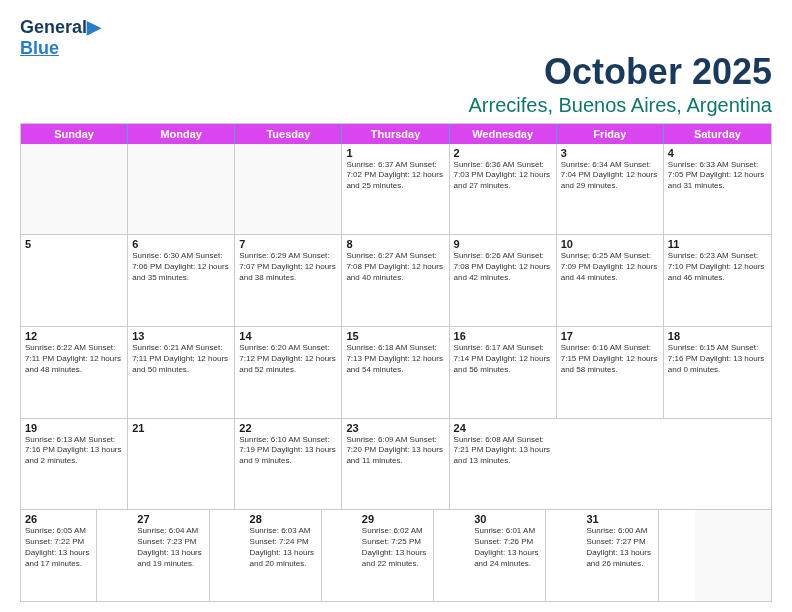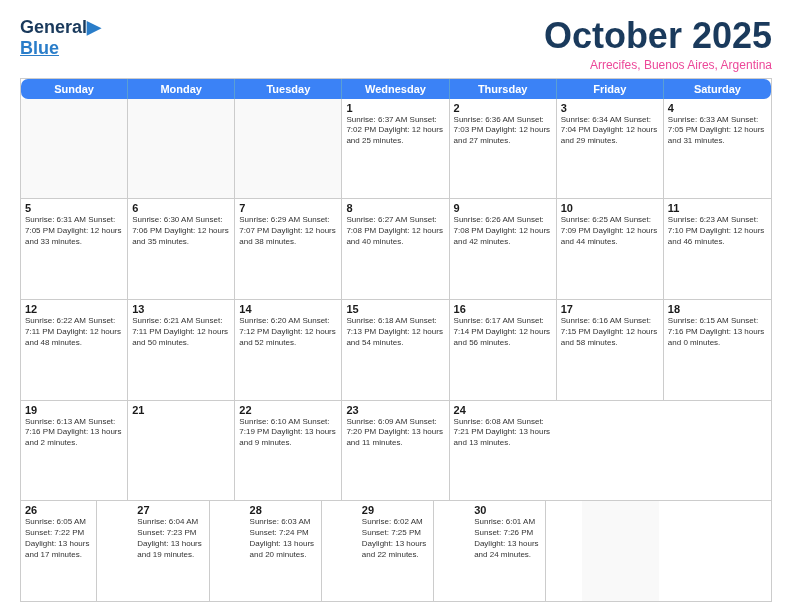--- a/index.html
+++ b/index.html
@@ -29,37 +29,37 @@
       align-items: flex-start;
     }
     .title-block {
       text-align: right;
     }
     .month-title {
       font-size: 36px;
       font-weight: bold;
       color: #1a3a5c;
       line-height: 1.1;
+      margin-top: 36px;
     }
     .location {
-      font-size: 12px;
-      color: #ec4899;
+      font-size: 20px;
+      color: #0f766e;
       margin-top: 2px;
     }
     .calendar {
       flex: 1;
       display: flex;
       flex-direction: column;
       border: 1px solid #ccc;
     }
     .calendar-header {
       display: grid;
       grid-template-columns: repeat(7, 1fr);
-      background: #3b82f6;
-      border-radius: 7px;
+      background: #d946ef;
     }
     .cal-header-cell {
       color: #fff;
       font-size: 11px;
       font-weight: bold;
       text-align: center;
       padding: 4px 2px;
       border-right: 1px solid #5a9fd4;
     }
     .cal-header-cell:last-child { border-right: none; }
@@ -116,22 +116,22 @@
       <div class="month-title">October 2025</div>
       <div class="location">Arrecifes, Buenos Aires, Argentina</div>
     </div>
   </div>
 
   <div class="calendar">
     <div class="calendar-header">
       <div class="cal-header-cell">Sunday</div>
       <div class="cal-header-cell">Monday</div>
       <div class="cal-header-cell">Tuesday</div>
+      <div class="cal-header-cell">Thursday</div>
       <div class="cal-header-cell">Wednesday</div>
-      <div class="cal-header-cell">Thursday</div>
       <div class="cal-header-cell">Friday</div>
       <div class="cal-header-cell">Saturday</div>
     </div>
     <div class="calendar-body" id="cal-body">
     <div class="cal-row">
           <div class="cal-cell empty"></div>
           <div class="cal-cell empty"></div>
           <div class="cal-cell empty"></div>
           <div class="cal-cell">
             <span class="day-num">1</span>
@@ -158,24 +158,20 @@
             <span class="day-num">4</span>
             <div class="cell-text">Sunrise: 6:33 AM
 Sunset: 7:05 PM
 Daylight: 12 hours
 and 31 minutes.</div>
           </div>
         </div>
         <div class="cal-row">
           <div class="cal-cell">
             <span class="day-num">5</span>
-            <div class="cell-text">Sunrise: 6:31 AM
-Sunset: 7:05 PM
-Daylight: 12 hours
-and 33 minutes.</div>
           </div>
           <div class="cal-cell">
             <span class="day-num">6</span>
             <div class="cell-text">Sunrise: 6:30 AM
 Sunset: 7:06 PM
 Daylight: 12 hours
 and 35 minutes.</div>
           </div>
           <div class="cal-cell">
             <span class="day-num">7</span>
@@ -325,18 +321,25 @@
 Sunset: 7:25 PM
 Daylight: 13 hours
 and 22 minutes.</div>
           </div>
           <div class="cal-cell">
             <span class="day-num">30</span>
             <div class="cell-text">Sunrise: 6:01 AM
 Sunset: 7:26 PM
 Daylight: 13 hours
 and 24 minutes.</div>
+          </div>
+          <div class="cal-cell">
+            <span class="day-num">31</span>
+            <div class="cell-text">Sunrise: 6:00 AM
+Sunset: 7:27 PM
+Daylight: 13 hours
+and 26 minutes.</div>
           </div>
           <div class="cal-cell empty"></div>
         </div>
       </div>
   </div>
 </div>
 
 </body></html>

